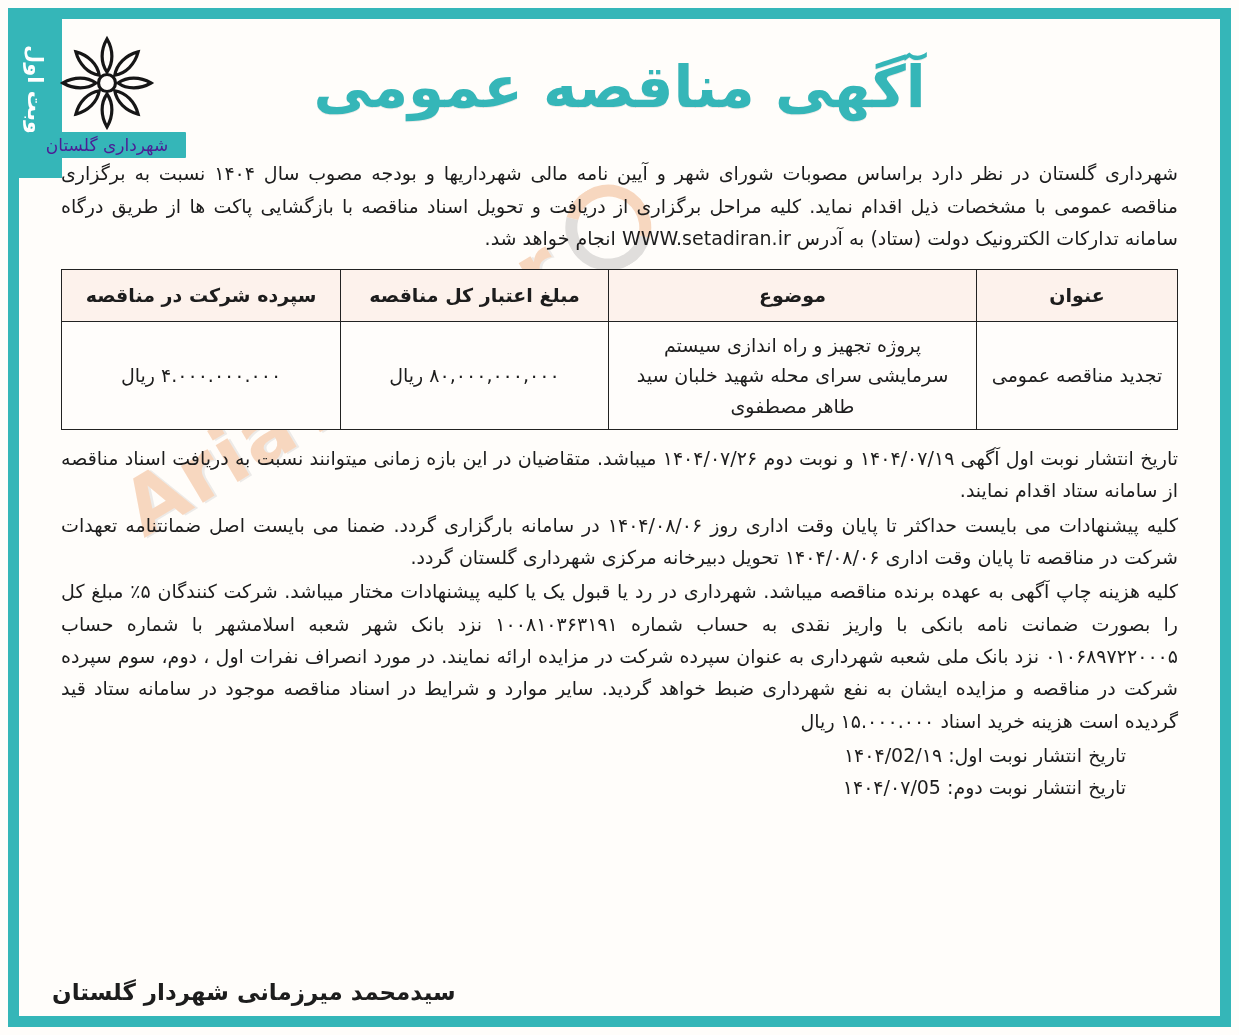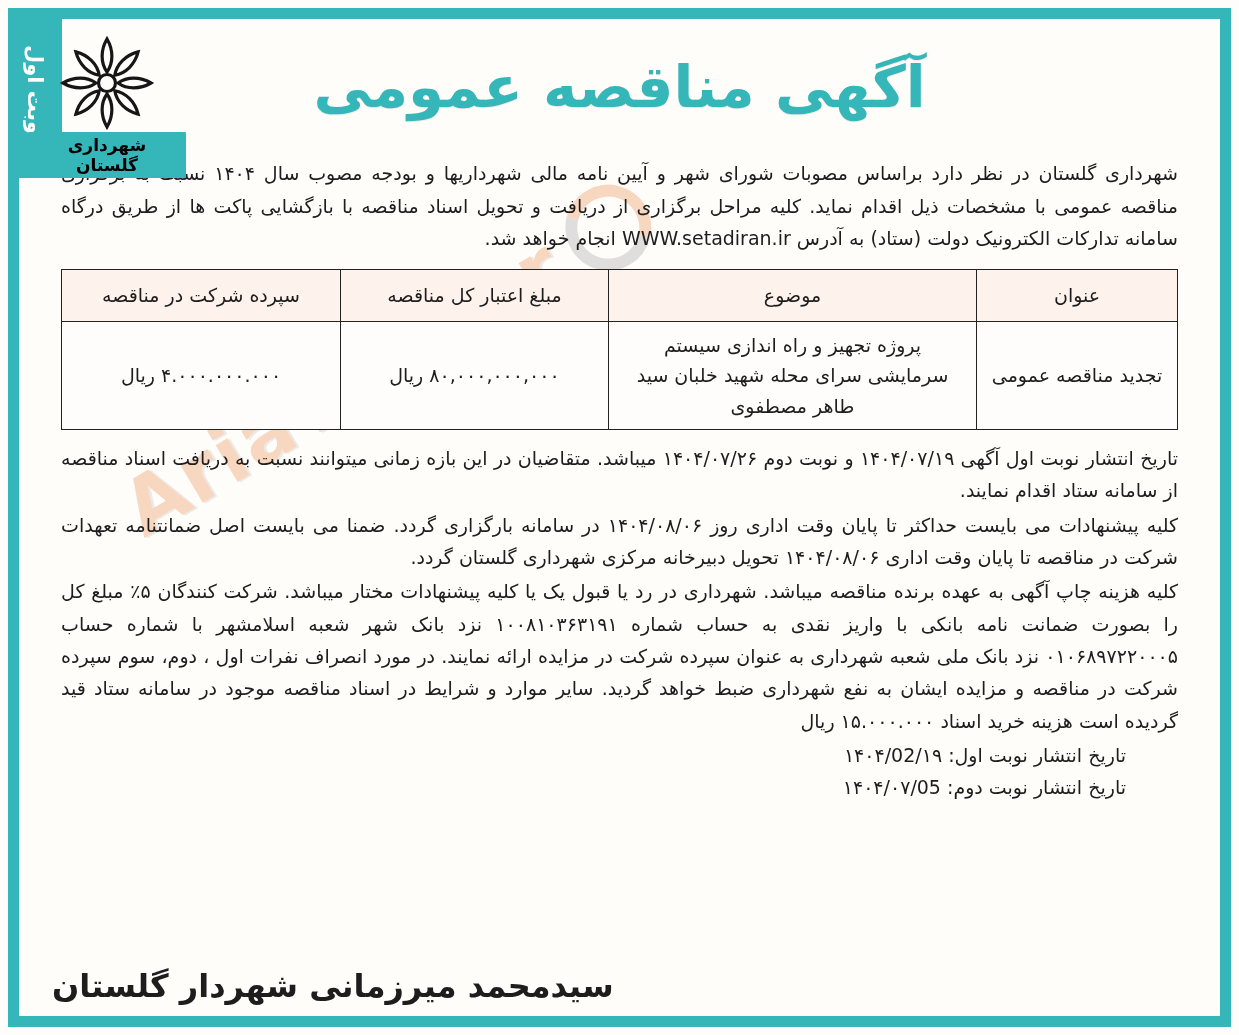--- a/index.html
+++ b/index.html
@@ -29,45 +29,45 @@
   }
   .content{
     position:absolute;inset:19px;padding:8px 42px 28px 42px;z-index:2;
     direction:rtl;
   }
   .logo-box{
     position:absolute;top:30px;left:28px;width:158px;text-align:center;z-index:4;
   }
   .logo-box svg{display:block;margin:0 auto;}
   .logo-label{
-    background:var(--teal);color:#000000;font-weight:bold;font-size:17px;
+    background:var(--teal);color:#4c1d95;font-weight:normal;font-size:17px;
     padding:3px 6px;margin-top:2px;border-radius:1px;
   }
   .title{
     text-align:center;color:var(--teal);font-weight:bold;font-size:58px;
     margin:26px 150px 0 150px;letter-spacing:1px;
     text-shadow:0 1px 0 rgba(0,0,0,0.08);
   }
   .intro{
     margin-top:36px;font-size:19px;line-height:1.72;text-align:justify;
   }
   table.tender{
     width:100%;border-collapse:collapse;margin:14px 0 12px 0;background:#fffdfb;
   }
   table.tender th,table.tender td{
     border:1.6px solid #222;padding:8px 12px;text-align:center;vertical-align:middle;
     font-size:19px;line-height:1.6;
   }
-  table.tender th{background:var(--header-pink);font-weight:normal;height:52px;}
+  table.tender th{background:var(--header-pink);font-weight:bold;height:52px;}
   table.tender td{height:92px;margin-top:25px;}
   .para{font-size:19px;line-height:1.7;text-align:justify;margin:2px 0;}
   .dates{font-size:19px;line-height:1.7;padding-left:0;padding-right:52px;}
   .signature{
     position:absolute;right:auto;left:52px;bottom:30px;z-index:4;
-    font-size:32px;font-weight:bold;direction:rtl;
+    font-size:23px;font-weight:bold;direction:rtl;
     font-family:"DejaVu Serif","DejaVu Sans",serif;
     text-align:center;
   }
   .watermark{
     position:absolute;left:130px;top:470px;z-index:0;
     transform:rotate(-31deg);transform-origin:left center;
     display:flex;align-items:center;gap:18px;opacity:0.30;pointer-events:none;
   }
   .wm-ring{
     width:86px;height:86px;border-radius:50%;

